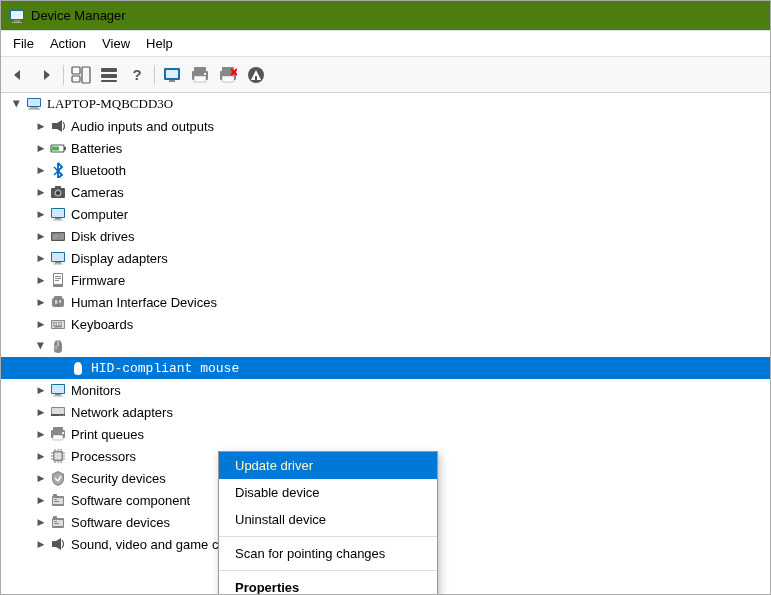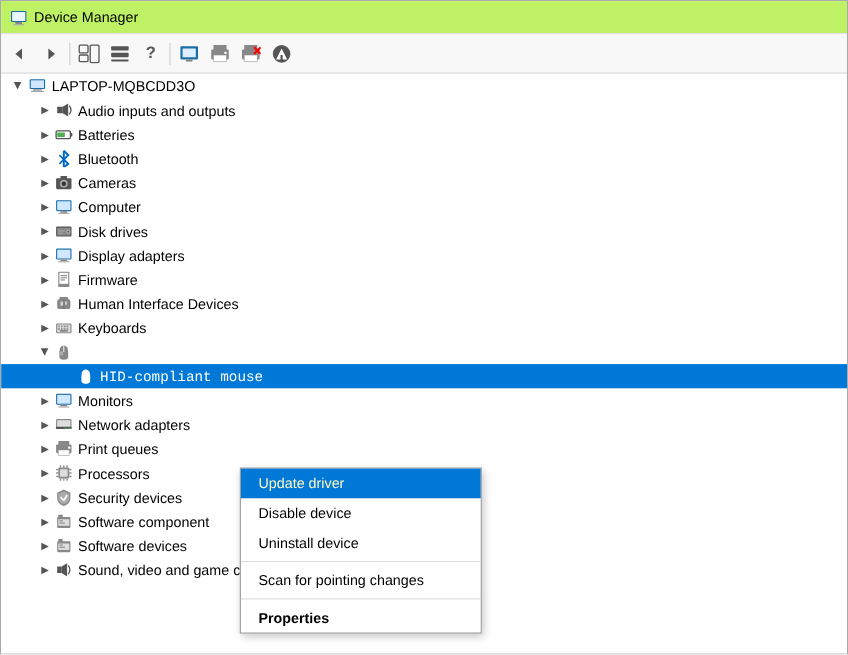--- a/index.html
+++ b/index.html
@@ -14,21 +14,21 @@
     }
     .window {
       width: 771px;
       height: 595px;
       background: #fff;
       border: 1px solid #aaa;
       display: flex;
       flex-direction: column;
     }
     .title-bar {
-      background: #bef264;
+      background: #4d7c0f;
       padding: 4px 8px;
       display: flex;
       align-items: center;
       gap: 6px;
       border-bottom: 1px solid #e0e0e0;
       height: 30px;
     }
     .title-bar-icon {
       width: 16px; height: 16px;
       display: flex; align-items: center; justify-content: center;
@@ -101,21 +101,21 @@
     .tree-chevron.open { transform: rotate(90deg); }
     .tree-chevron.empty { visibility: hidden; }
     .item-icon {
       width: 18px; height: 18px;
       margin-right: 4px;
       flex-shrink: 0;
       display: flex; align-items: center; justify-content: center;
       font-size: 14px;
     }
     .item-label { font-size: 13px; }
-    .level1 { padding-left: 8px; }
+    .level1 { padding-left: 8px; font-family: Liberation Serif, serif; }
     .level2 { padding-left: 32px; }
     .level3 { padding-left: 52px; }
     
     .context-menu {
       position: absolute;
       background: #fff;
       border: 1px solid #999;
       box-shadow: 2px 3px 8px rgba(0,0,0,0.25);
       width: 220px;
       z-index: 100;
@@ -151,20 +151,26 @@
       <svg width="16" height="16" viewBox="0 0 16 16">
         <rect x="1" y="2" width="14" height="10" rx="1" fill="#1a6ea8"></rect>
         <rect x="5" y="12" width="6" height="2" fill="#888"></rect>
         <rect x="3" y="14" width="10" height="1" fill="#aaa"></rect>
         <rect x="2" y="3" width="12" height="8" rx="0.5" fill="#e8f4ff"></rect>
       </svg>
     </div>
     <div class="title-bar-text">Device Manager</div>
   </div>
 
+  <div class="menu-bar">
+    <div class="menu-item">File</div>
+    <div class="menu-item">Action</div>
+    <div class="menu-item">View</div>
+    <div class="menu-item">Help</div>
+  </div>
 
   <div class="toolbar">
     <div class="toolbar-btn">
       <svg width="16" height="16" viewBox="0 0 16 16">
         <polygon points="10,3 4,8 10,13" fill="#555"></polygon>
       </svg>
     </div>
     <div class="toolbar-btn">
       <svg width="16" height="16" viewBox="0 0 16 16">
         <polygon points="6,3 12,8 6,13" fill="#555"></polygon>

